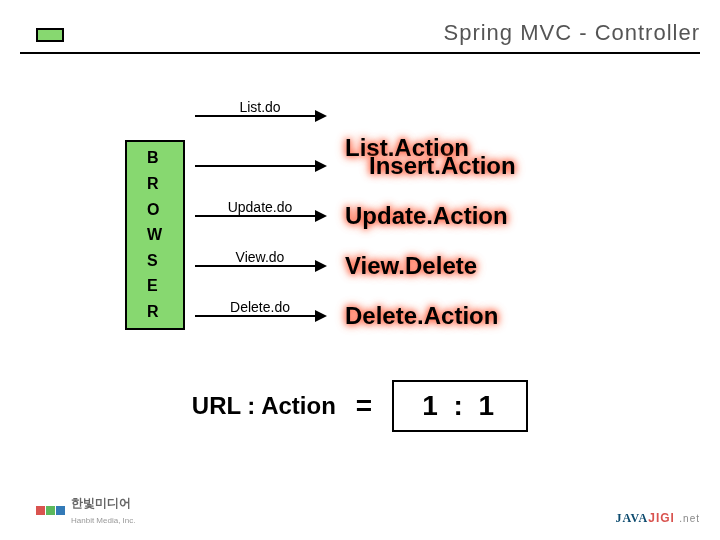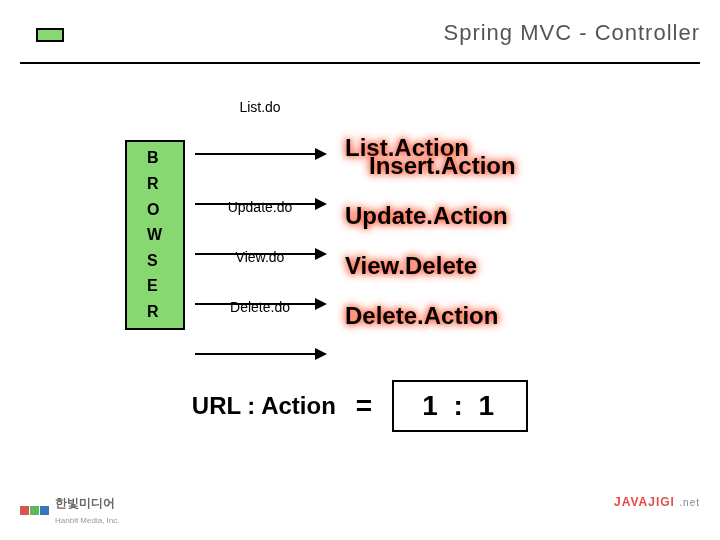--- a/index.html
+++ b/index.html
@@ -5,21 +5,21 @@
   * { margin: 0; padding: 0; box-sizing: border-box; }
   html, body { width: 720px; height: 540px; font-family: Arial, sans-serif; background: #ffffff; }
   body { position: relative; }
 
   .title-bar {
     position: absolute;
     top: 20px;
     left: 20px;
     right: 20px;
     border-bottom: 2px solid #000;
-    padding-bottom: 16px;
+    padding-bottom: 6px;
     text-align: right;
     font-size: 22px;
     color: #555;
     letter-spacing: 1px;
   }
   .title-accent {
     position: absolute;
     left: 36px;
     top: 28px;
     width: 28px;
@@ -50,21 +50,21 @@
     font-size: 16px;
     line-height: 1.6;
     font-weight: bold;
     letter-spacing: 1px;
   }
 
   .arrow-row {
     position: absolute;
     left: 195px;
     display: flex;
-    align-items: flex-end;
+    align-items: flex-start;
     height: 40px;
   }
   .arrow-label {
     position: absolute;
     left: 0;
     top: -16px;
     width: 130px;
     text-align: center;
     font-size: 14px;
     color: #000;
@@ -120,25 +120,25 @@
     border: 2px solid #000;
     padding: 8px 28px;
     font-size: 28px;
     font-weight: bold;
     letter-spacing: 4px;
   }
 
   .footer {
     position: absolute;
     bottom: 14px;
-    left: 20px;
+    left: 36px;
     right: 20px;
     display: flex;
     justify-content: space-between;
-    align-items: flex-start;
+    align-items: flex-end;
     font-size: 12px;
     color: #666;
   }
   .footer-left {
     display: flex;
     align-items: center;
     gap: 6px;
     font-weight: bold;
   }
   .hb-logo {
@@ -146,21 +146,21 @@
     gap: 1px;
   }
   .hb-sq {
     width: 9px;
     height: 9px;
   }
   .footer-right {
     font-weight: bold;
     letter-spacing: 1px;
   }
-  .footer-right .java { color: #ef4444; }
+  .footer-right .java { color: #0c4a6e; font-family: Liberation Serif, serif; }
   .footer-right .jigi { color: #d9534f; }
   .footer-right .net { color: #888; font-size: 10px; font-weight: normal; }
 </style>
 </head>
 <body>
 
 <div class="title-accent"></div>
 <div class="title-bar">Spring MVC - Controller</div>
 
 <div class="content">

